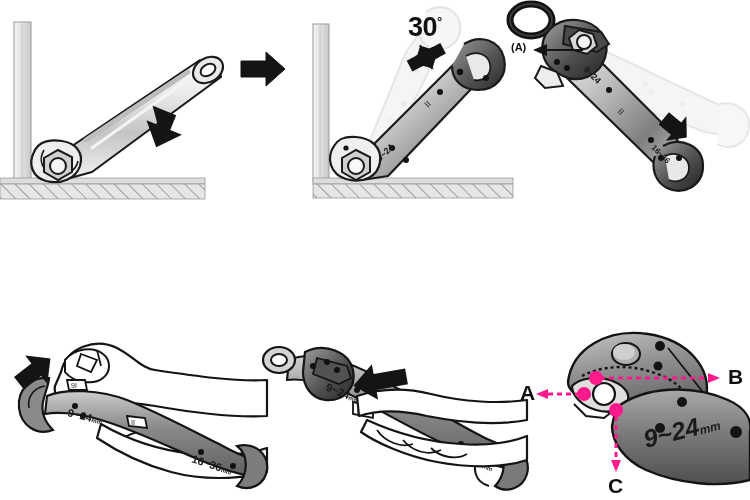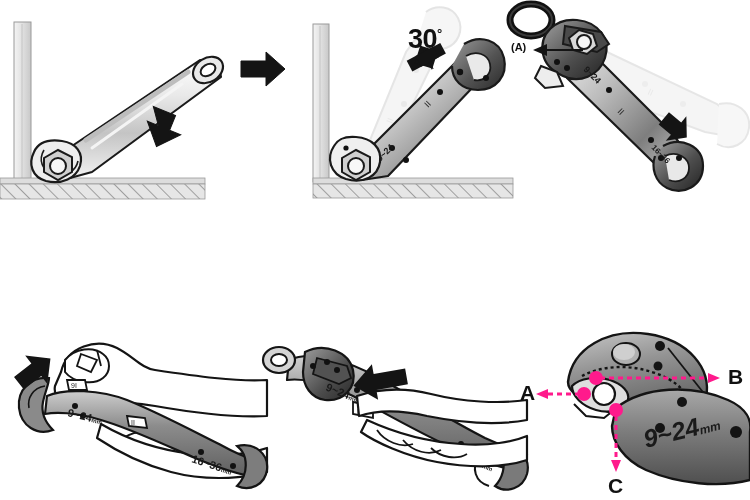--- a/index.html
+++ b/index.html
@@ -19,21 +19,21 @@
   .panel { position: absolute; }
   svg { display: block; overflow: visible; }
   .lbl {
     position: absolute;
     font-family: "Liberation Sans", sans-serif;
     font-weight: bold;
     color: #111111;
     white-space: nowrap;
     line-height: 1;
   }
-  .lbl-deg { font-size: 27px; letter-spacing: -0.5px; margin-top: 12px; }
+  .lbl-deg { font-size: 27px; letter-spacing: -0.5px; }
   .lbl-deg .sup { font-size: 13px; vertical-align: super; }
   .lbl-a-paren { font-size: 11px; font-weight: bold; }
   .lbl-abc { font-size: 21px; font-weight: bold; }
 </style>
 </head>
 <body>
 
 <div id="sheet">
 
   <div class="panel" style="left:0px; top:0px; width:235px; height:200px;">

